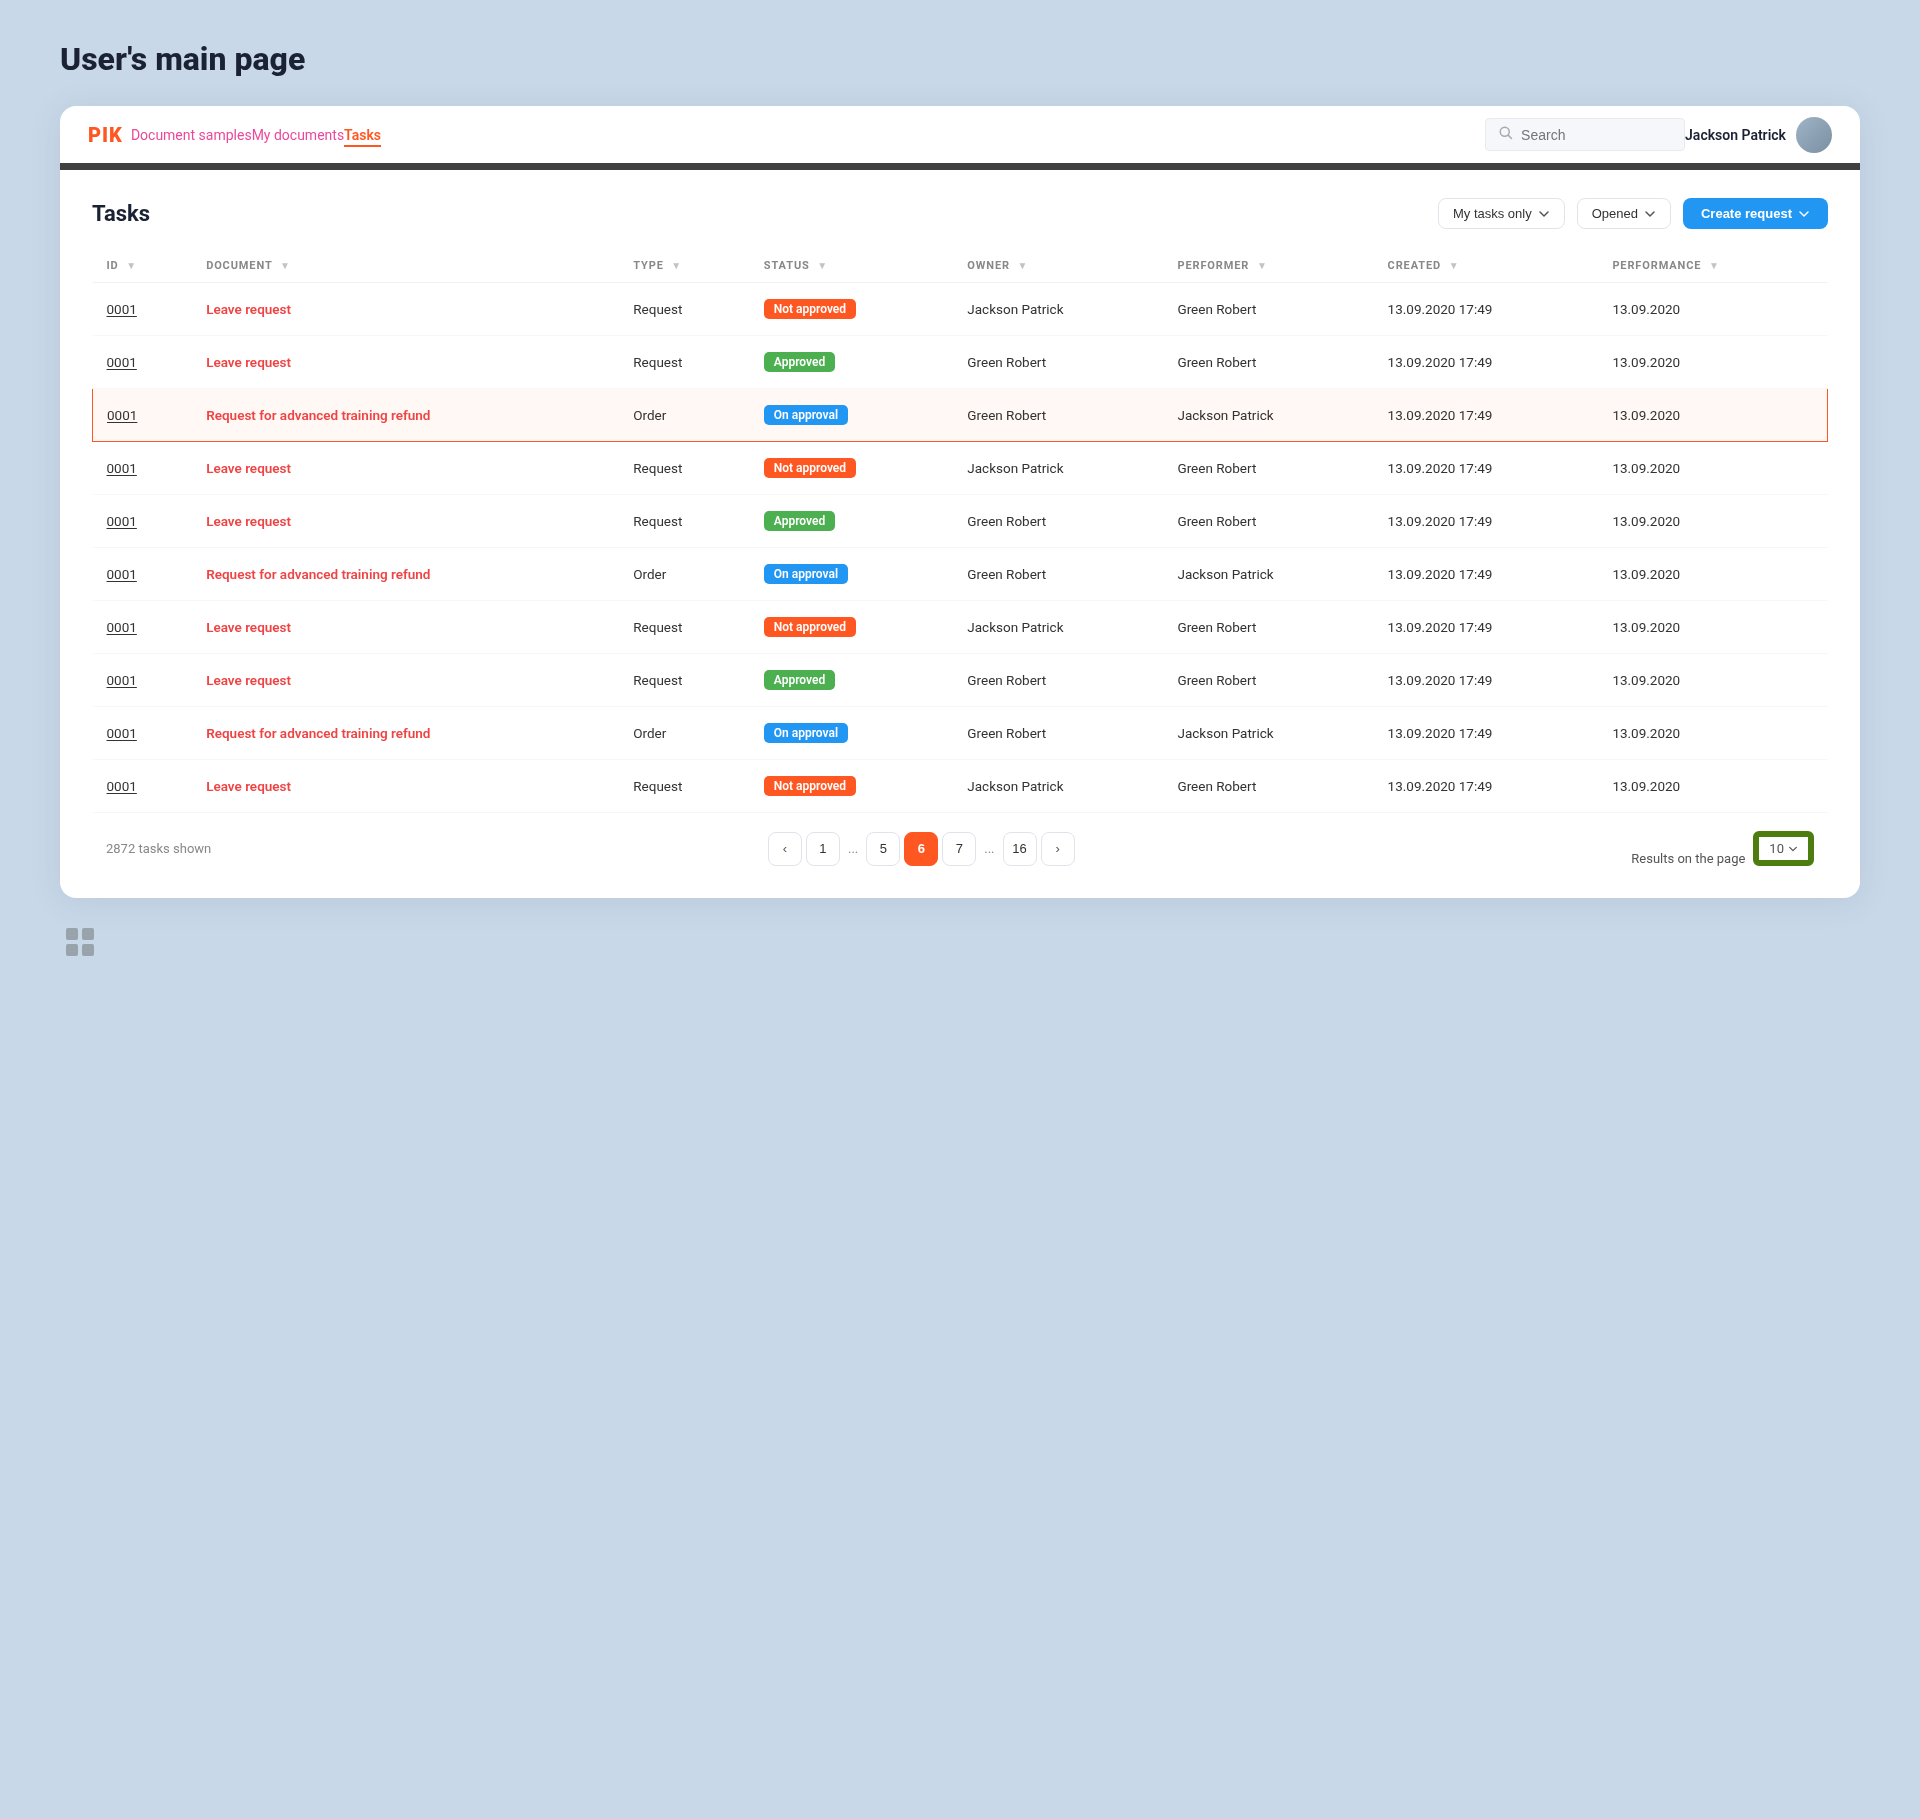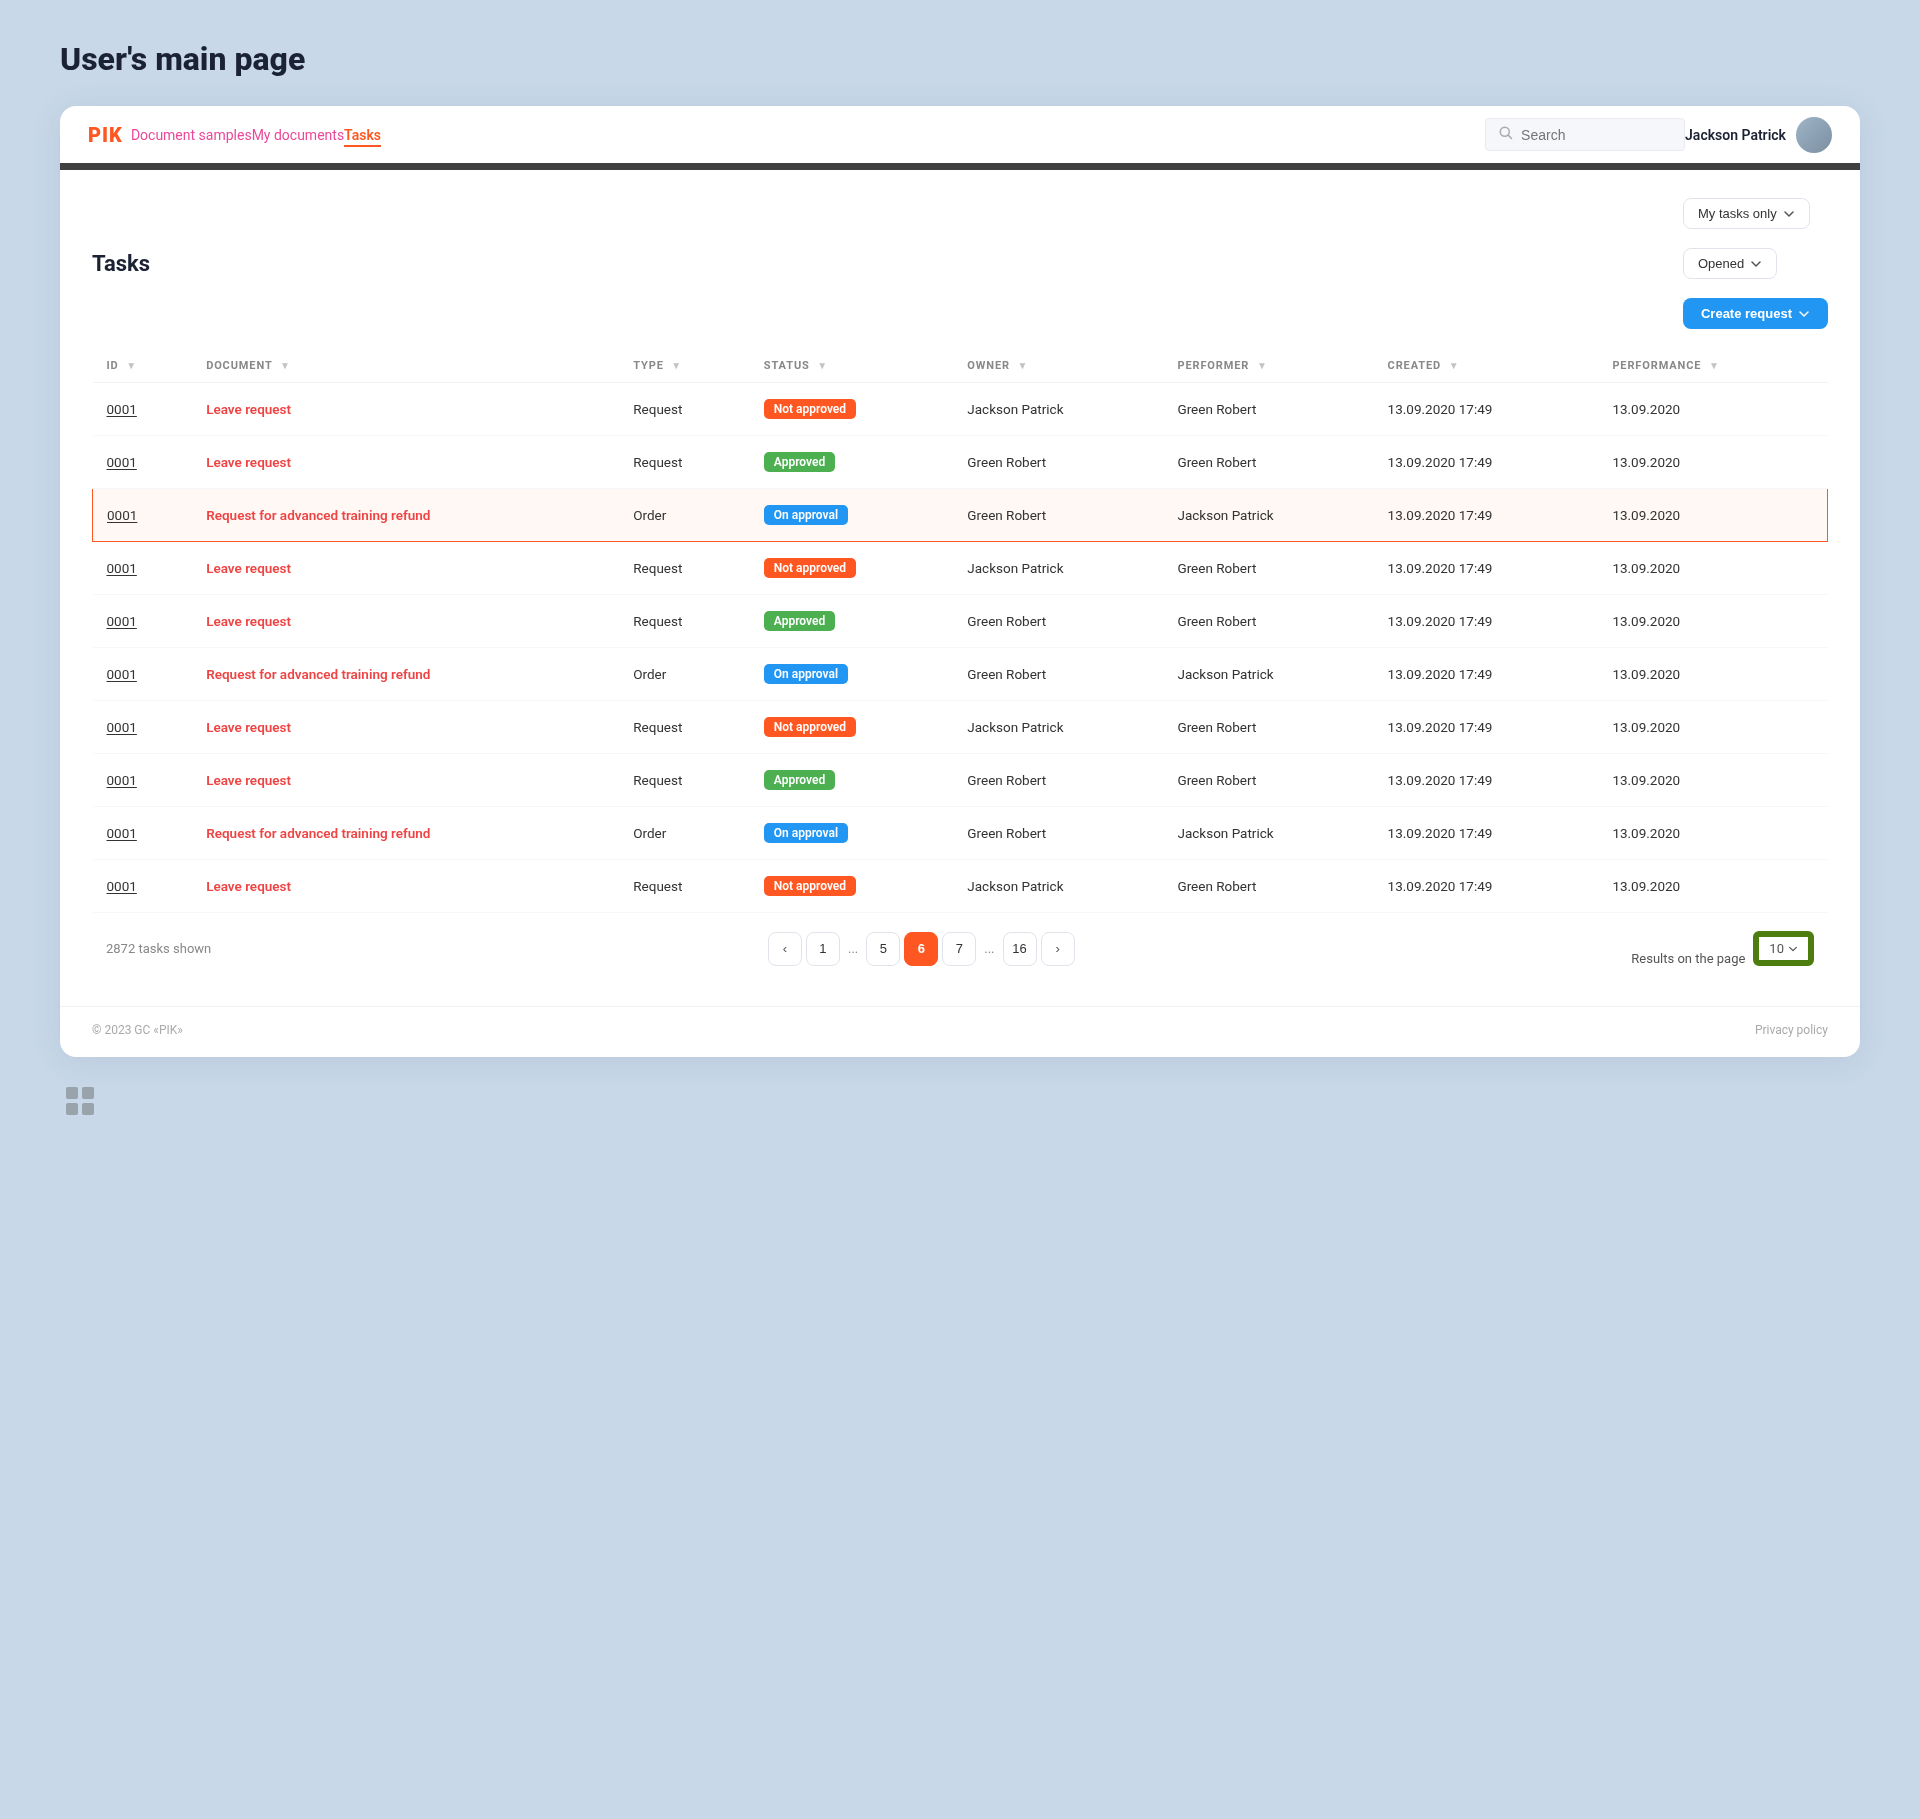--- a/index.html
+++ b/index.html
@@ -108,23 +108,22 @@
       margin-bottom: 20px;
     }
     .tasks-title {
       font-size: 22px;
       font-weight: 700;
       color: #1a2233;
     }
     .tasks-header-actions {
       margin-left: auto;
       display: flex;
-      align-items: flex-start;
-      gap: 19px;
-      flex-direction: column;
+      align-items: flex-end;
+      gap: 12px;
     }
     .filter-btn {
       display: flex;
       align-items: center;
       gap: 6px;
       background: #fff;
       border: 1px solid #e0e4ea;
       border-radius: 8px;
       padding: 7px 14px;
       font-size: 13px;
@@ -460,24 +459,20 @@
         <div class="results-select">
           <span>10</span>
           <svg width="10" height="10" viewBox="0 0 12 12" fill="none">
               <path d="M2 4l4 4 4-4" stroke="#555" stroke-width="1.5" stroke-linecap="round" stroke-linejoin="round"></path>
             </svg>
         </div>
       </div>
     </div>
   </div>
 
-  <div class="footer">
-    <span>© 2023 GC «PIK»</span>
-    <a class="footer-privacy">Privacy policy</a>
-  </div>
 </div>
 
 <div class="bottom-icons">
   <svg class="grid-icon-svg" width="32" height="32" viewBox="0 0 32 32" fill="none">
     <rect x="2" y="2" width="12" height="12" rx="2" fill="#555"></rect>
     <rect x="18" y="2" width="12" height="12" rx="2" fill="#555"></rect>
     <rect x="2" y="18" width="12" height="12" rx="2" fill="#555"></rect>
     <rect x="18" y="18" width="12" height="12" rx="2" fill="#555"></rect>
   </svg>
 </div>

